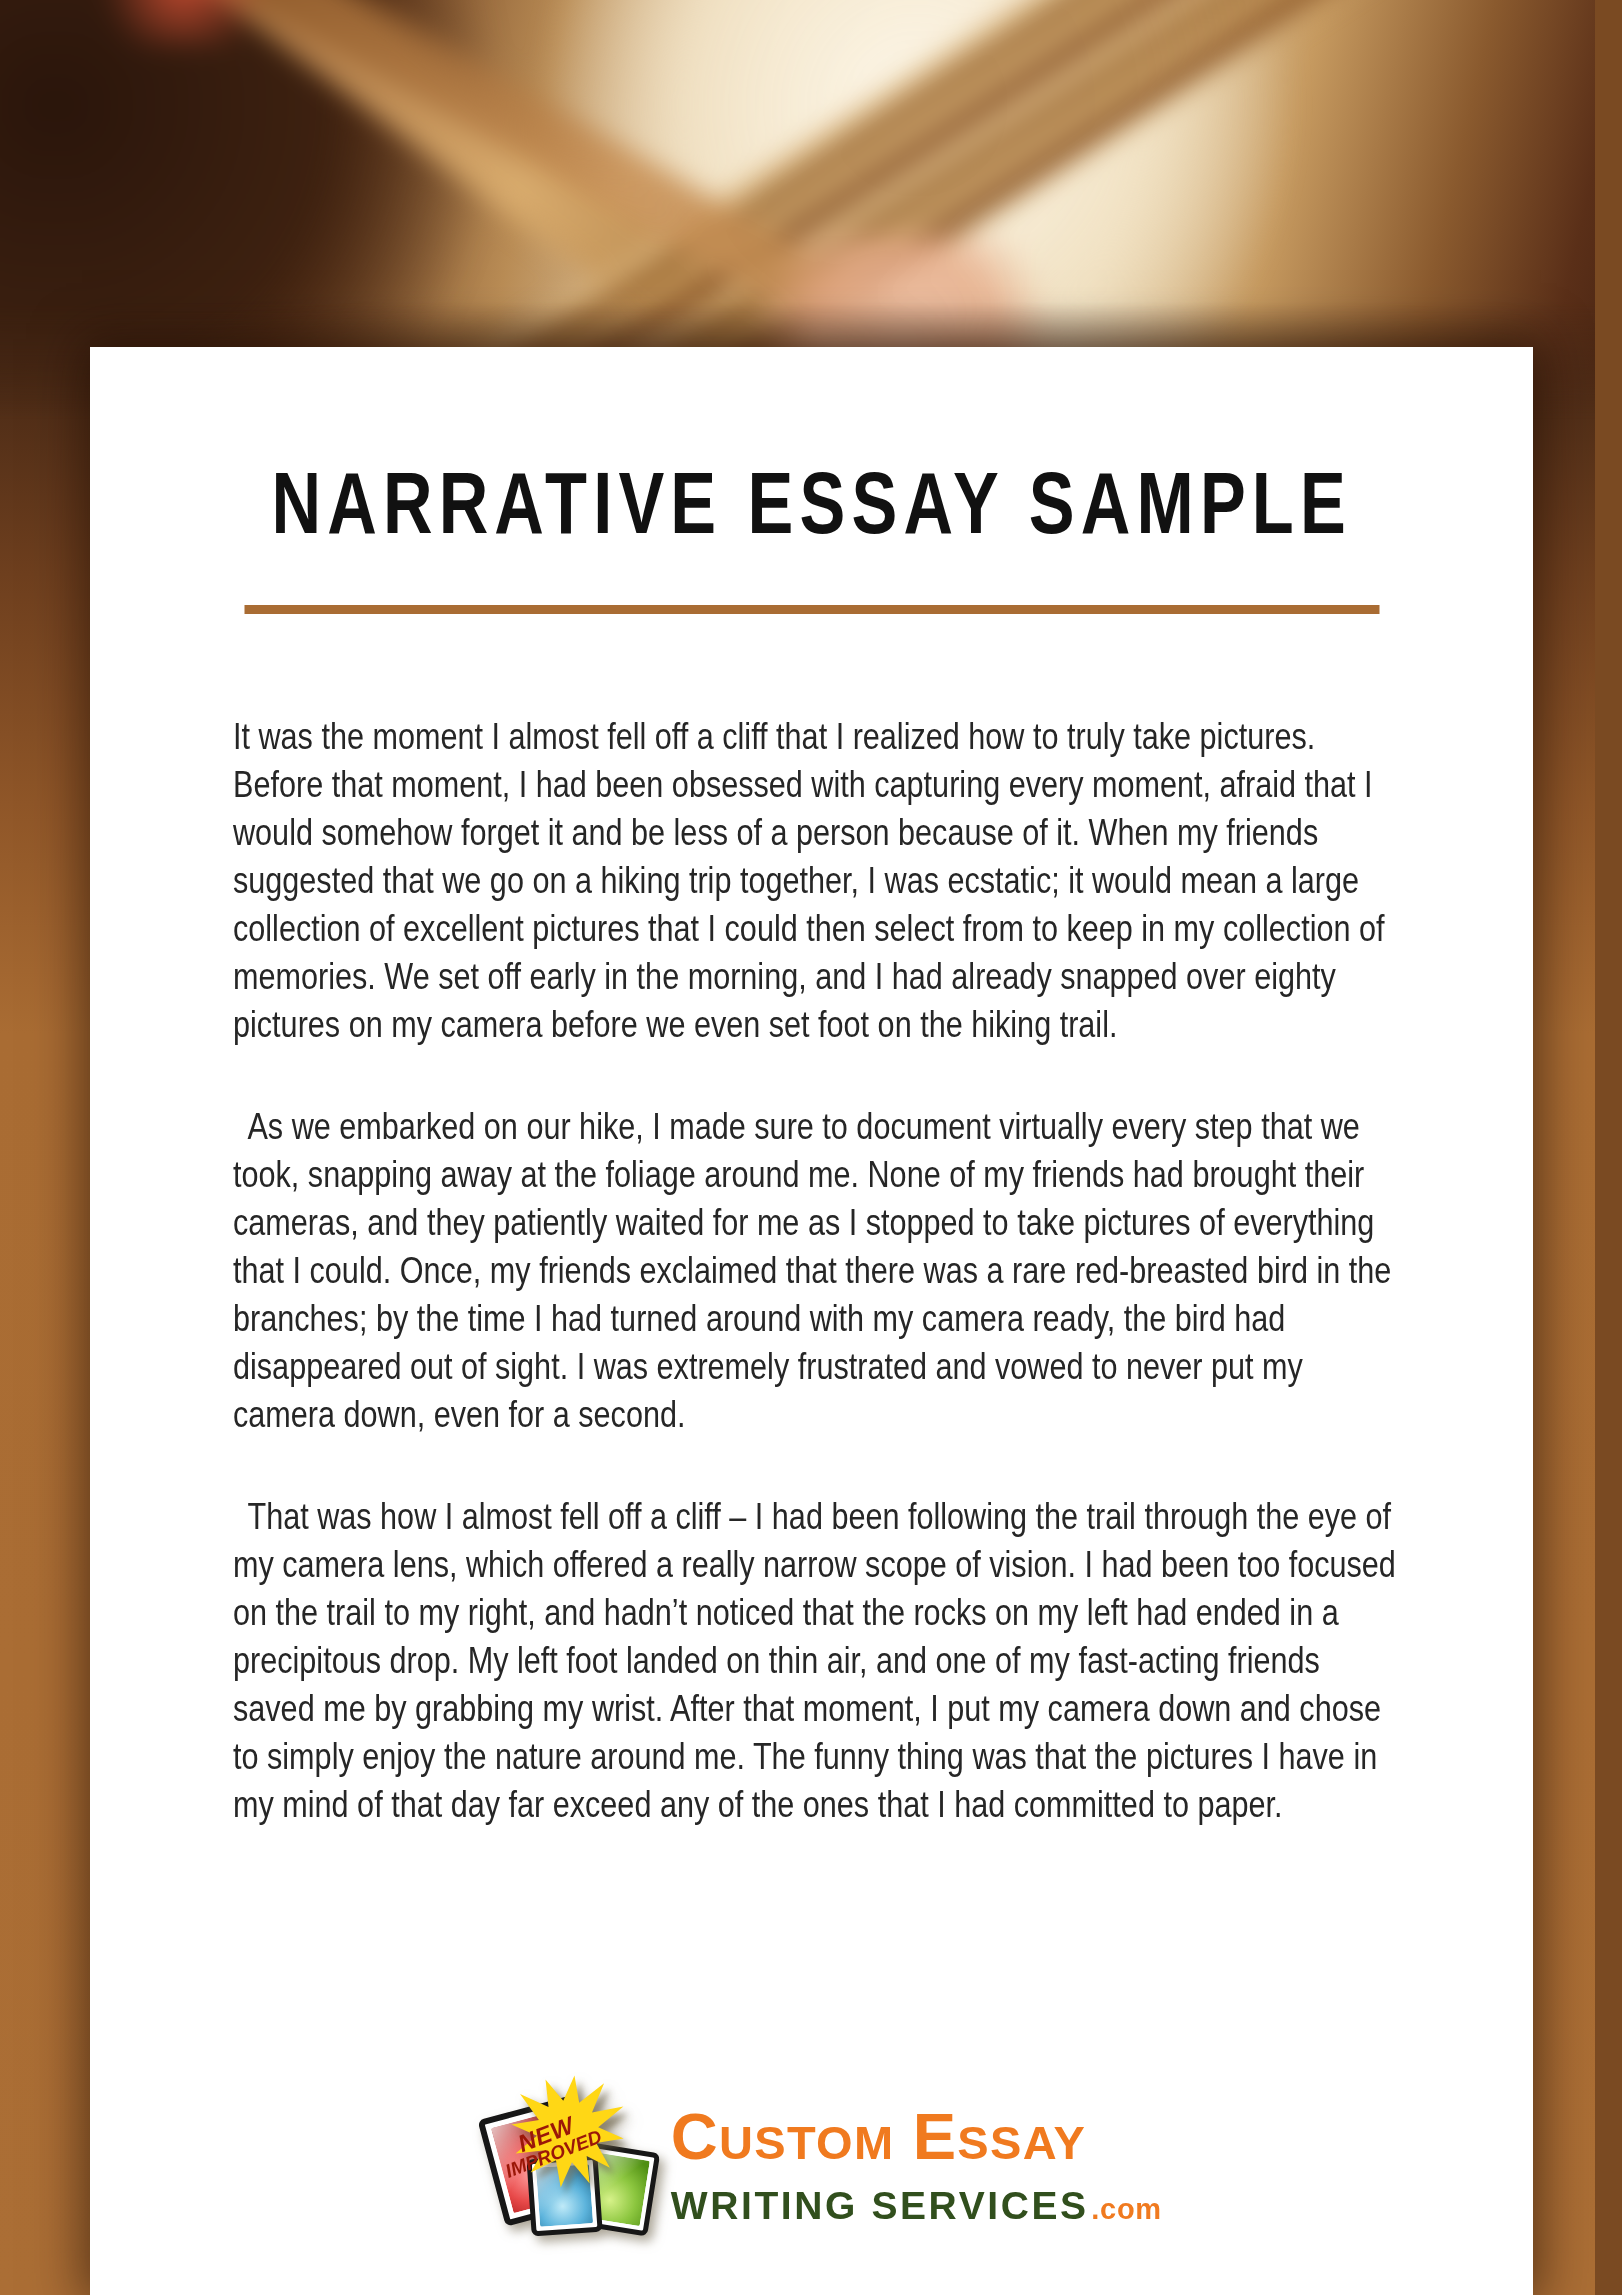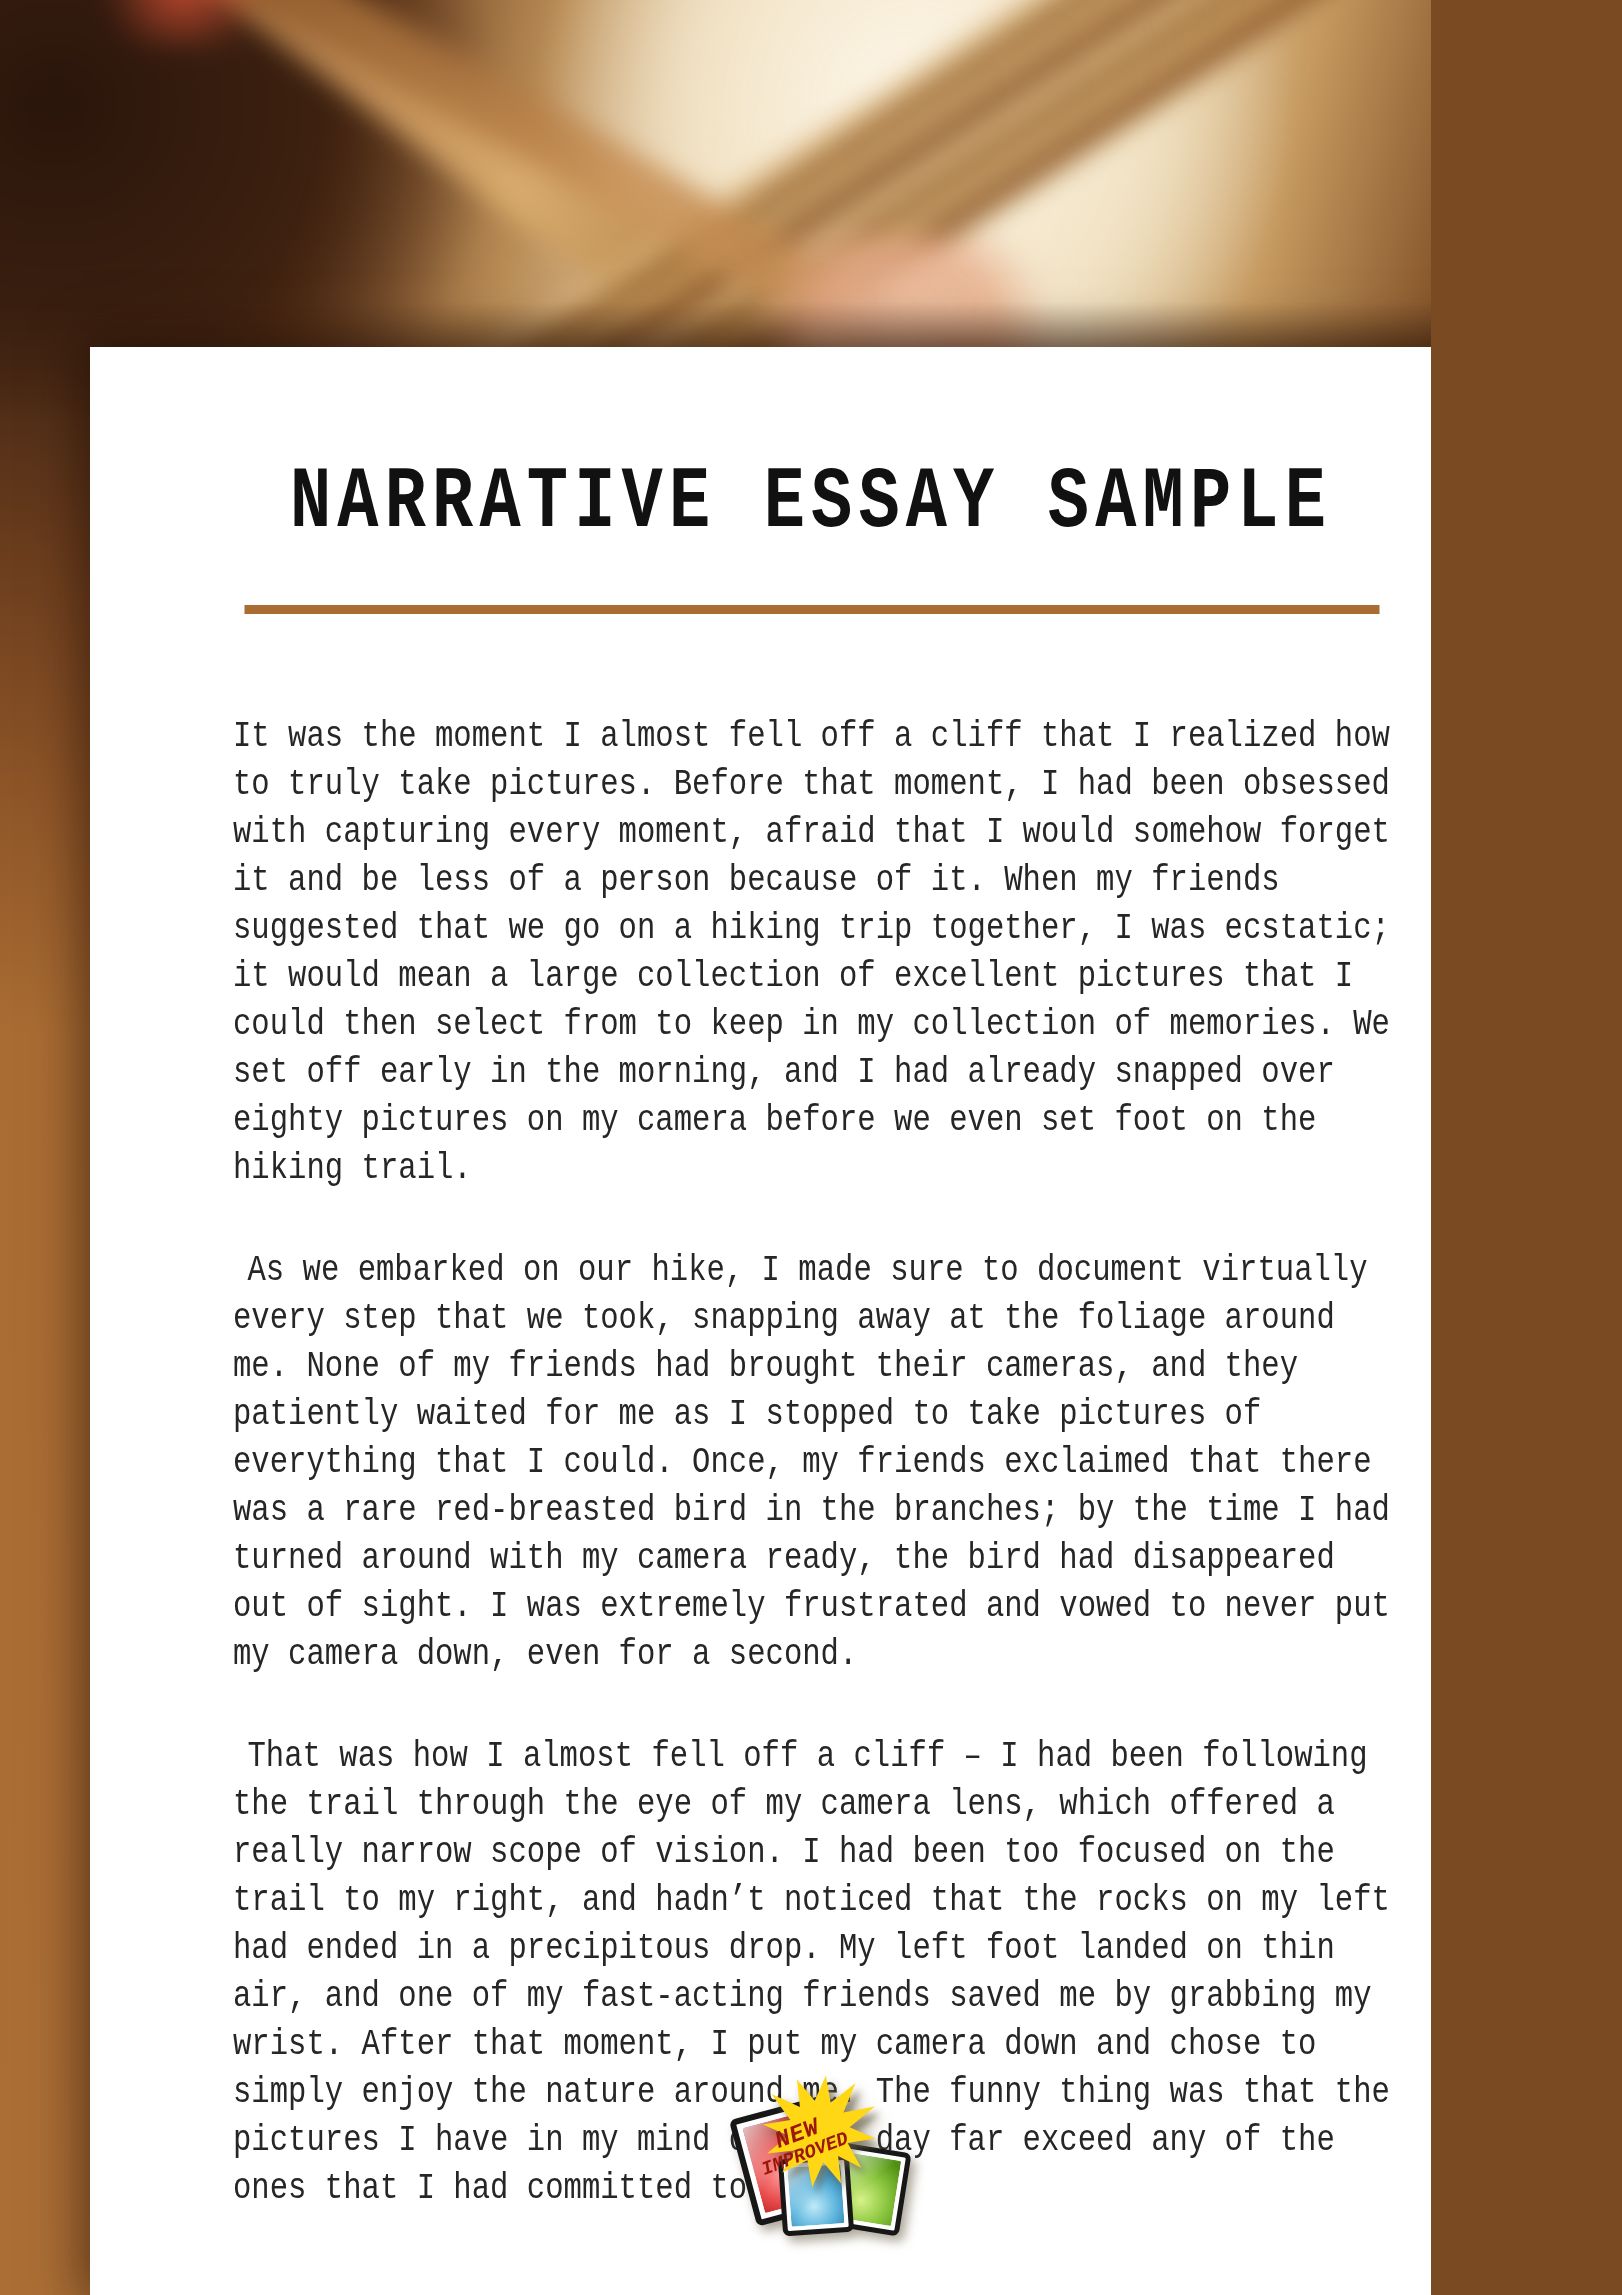--- a/index.html
+++ b/index.html
@@ -1,19 +1,19 @@
 <!DOCTYPE html>
 <html style="font-size:10.5px"><head>
 <meta charset="utf-8">
 <style>
   * { margin:0; padding:0; box-sizing:border-box; }
   html,body { background:#7a4a22; }
   .page {
-    position:relative; width:1431px; height:2295px; overflow:hidden;
-    font-family:Liberation Mono, monospace;
+    position:relative; width:1595px; height:2295px; overflow:hidden;
+    font-family:Liberation Sans, sans-serif;
     background:linear-gradient(180deg,
       #1c0d06 0%, #3a2010 10%, #4a2a16 16%, #6e3f1e 25%,
       #8f5628 35%, #a96c33 45%, #ab6e35 100%);
   }
 
   
   .hero {
     position:absolute; left:0; top:0; width:1623px; height:419px; overflow:hidden;
     background:linear-gradient(103deg,
       #23110a 0%, #3d2212 10%, #6b3c1d 20%, #b98c55 33%,
@@ -164,17 +164,21 @@
               86.5,150.2 47,176 63.2,136.8 17.7,147.5 49.8,113.5 5,100
               49.8,86.5 13,47 63.2,63.2 52.5,17.7 86.5,49.8"></polygon>
           </svg>
         </div>
         <div class="burst-label">
           <span class="burst-line1">NEW</span>
           <span class="burst-line2">IMPROVED</span>
         </div>
       </div>
 
+      <div class="logo-text">
+        <div class="brand-line1"><span class="big">C</span><span class="small">USTOM</span><span class="gap"></span><span class="big">E</span><span class="small">SSAY</span></div>
+        <div class="brand-line2"><span>WRITING SERVICES</span><span class="domain">.com</span></div>
+      </div>
     </div>
 
   </div>
 </div>
 
 
 </body></html>

